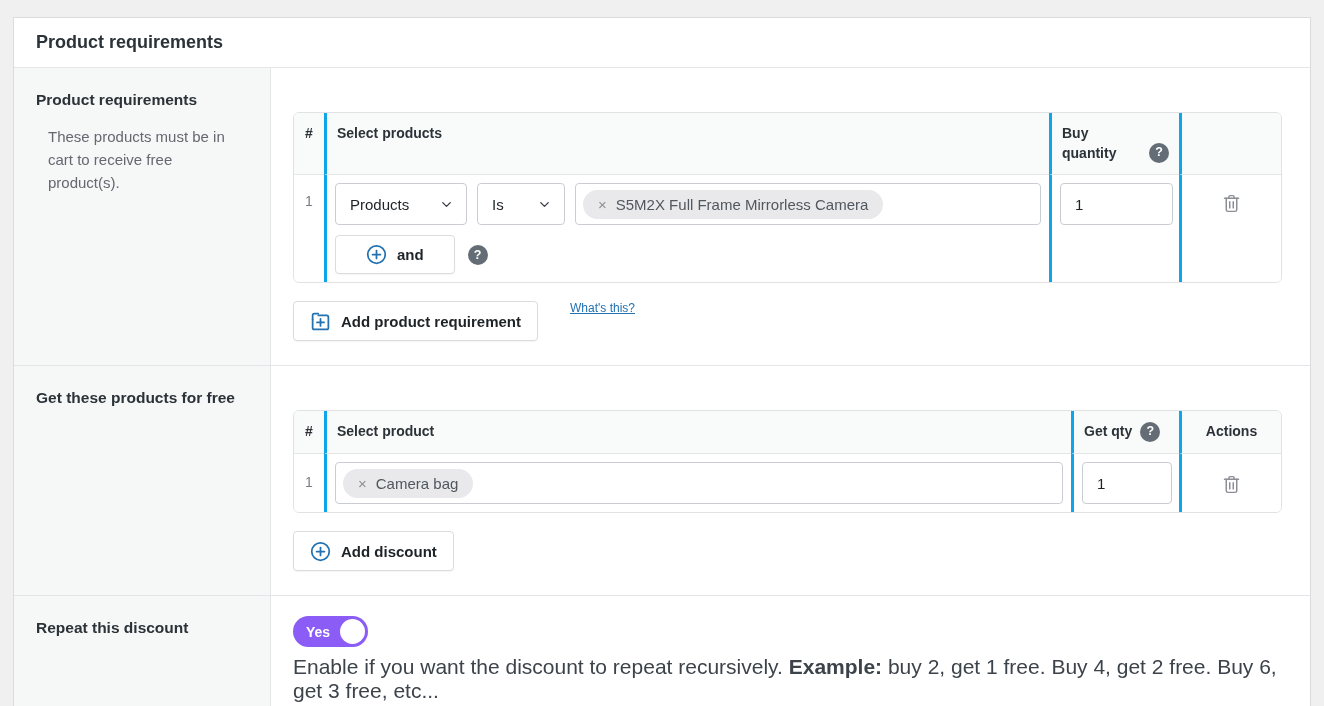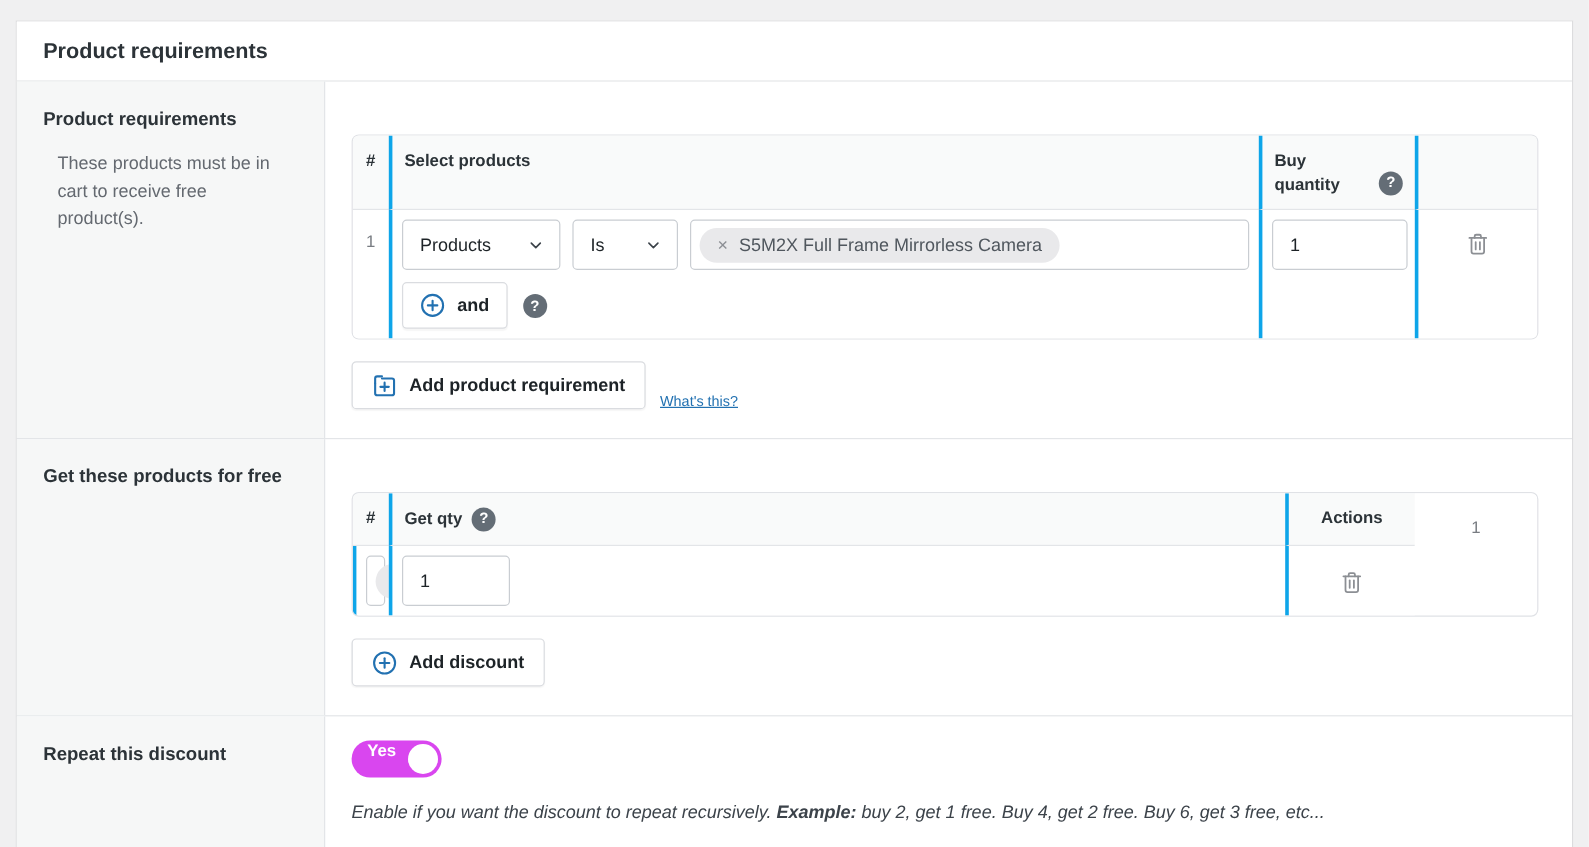--- a/index.html
+++ b/index.html
@@ -74,43 +74,43 @@
   .qty-1 { width:113px; }
   .qty-2 { width:90px; }
 
   .and-row { margin-top:10px; display:flex; align-items:center; gap:13px; }
   .btn {
     display:inline-flex; align-items:center; gap:10px;
     background:#fff; border:1px solid #dadce0; border-radius:4px;
     font-weight:700; font-size:15px; color:#1d2327; cursor:pointer;
     font-family:inherit; box-shadow:0 1px 1px rgba(0,0,0,.04);
   }
-  .and-btn { height:39px; padding:0 14px; }
+  .and-btn { height:39px; padding:0 30px; }
   .add-btn { height:40px; padding:0 16px; }
-  .btn-row { margin-top:18px; display:flex; align-items:flex-end; gap:12px; }
+  .btn-row { margin-top:18px; display:flex; align-items:flex-start; gap:32px; }
   .link { color:#2271b1; font-size:12px; text-decoration:underline; cursor:pointer; }
 
   .help-circle {
     width:20px; height:20px; min-width:20px; border-radius:50%;
     background:#646d76; color:#fff; font-size:12.5px; font-weight:700;
     display:inline-flex; align-items:center; justify-content:center; cursor:pointer;
   }
   .trash-btn { background:none; border:none; padding:4px; color:#8c8f94; cursor:pointer; }
 
   .toggle {
-    position:relative; display:inline-flex; align-items:flex-start;
-    height:31px; border-radius:16px; background:#d946ef;
+    position:relative; display:inline-flex; align-items:center;
+    height:31px; border-radius:16px; background:#8b5cf6;
     padding:0 38px 0 13px; color:#fff; font-weight:700; font-size:14px;
     cursor:pointer; border:none; font-family:inherit;
   }
   .toggle .knob {
     position:absolute; right:3px; top:3px; width:25px; height:25px;
     border-radius:50%; background:#fff;
   }
-  .repeat-desc { margin-top:21px; font-size:15px; color:#3c434a;font-style:italic; }
+  .repeat-desc { margin-top:8px; font-size:21px; color:#3c434a; }
   .repeat-desc b { font-weight:700; }
 
   .icon-svg { display:block; }
 </style>
 </head>
 <body>
 
 <div class="panel">
 
   <div class="panel-header">
@@ -197,20 +197,21 @@
     </div>
   </div>
 
   <div class="section" style="min-height:221px;">
     <div class="section-sidebar">
       <h3>Get these products for free</h3>
     </div>
     <div class="section-content">
       <div class="req-table t2">
         <div class="cell th th-center first">#</div>
+        <div class="cell th">Select product</div>
         <div class="cell th th-inline">
           <span>Get qty</span>
           <span class="help-circle">?</span>
         </div>
         <div class="cell th th-center">Actions</div>
 
         <div class="cell td td-num first" style="padding-top:20px;">1</div>
         <div class="cell td">
           <div class="product-field">
             <span class="pill">

